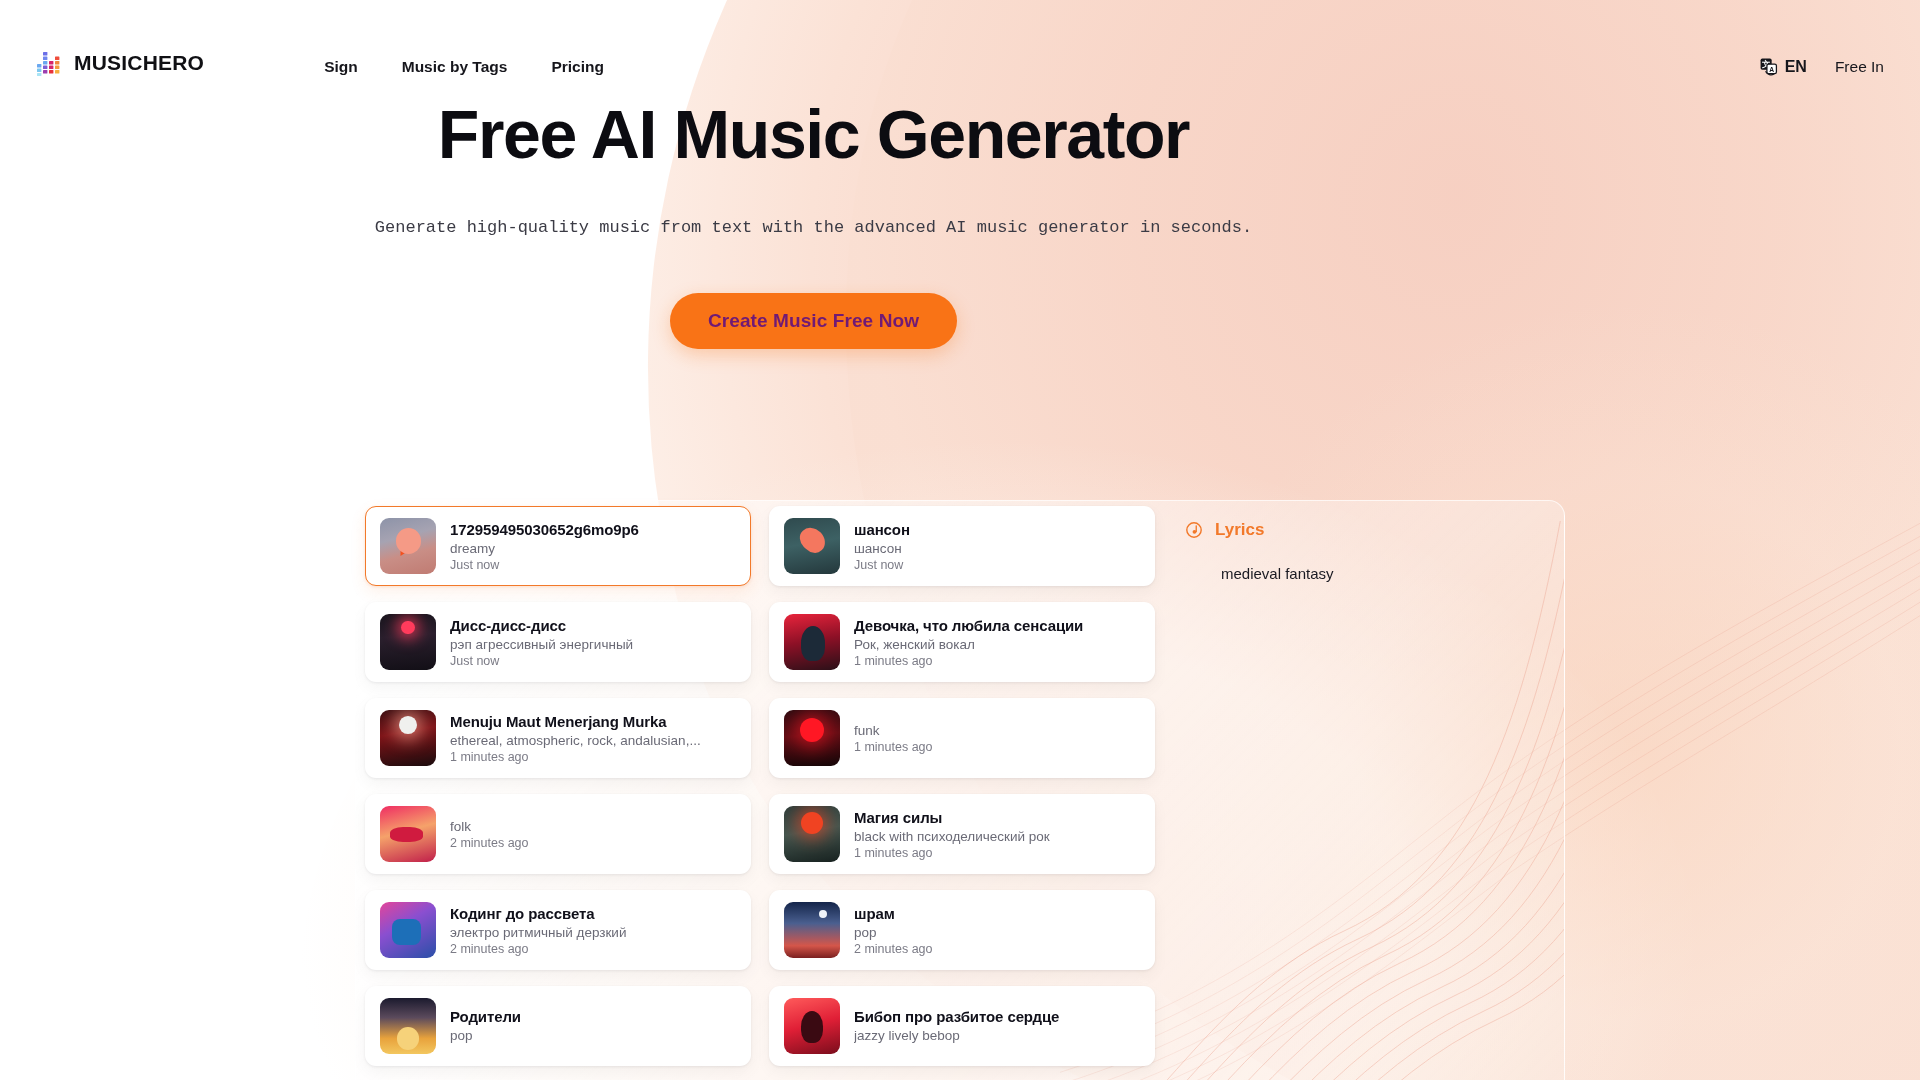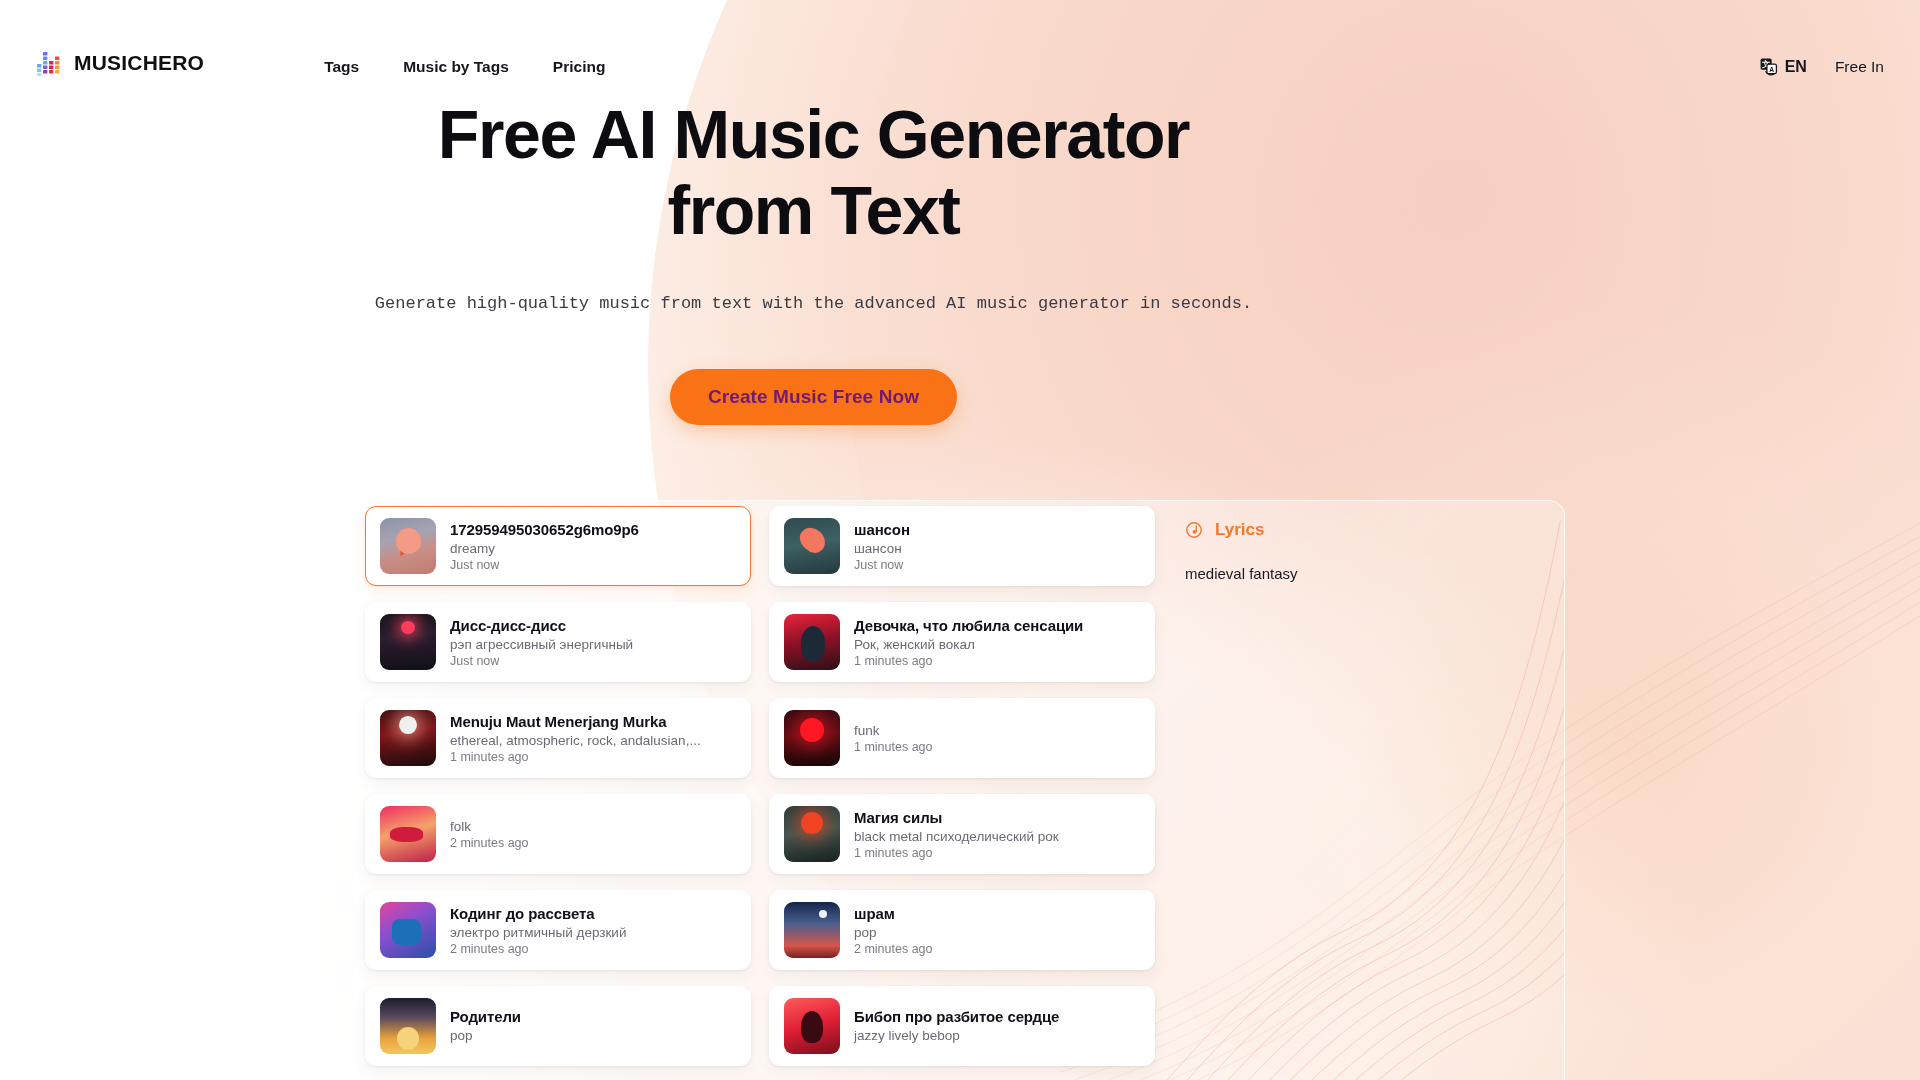--- a/index.html
+++ b/index.html
@@ -246,20 +246,21 @@
     font-size: 17px;
     font-weight: 700;
     color: #f2792a;
   }
   .lyrics-body {
     font-size: 15px;
     font-weight: 400;
     color: #1a1a22;
     line-height: 1.6;
     white-space: pre-wrap;
+    margin-left: 36px;
   }
 
   
   .art0 { background: linear-gradient(165deg,#8d93a8 0%,#a6a3b2 35%,#c98e86 62%,#c07b72 100%); }
   .art0::after { content:""; position:absolute; left:28%; top:18%; width:46%; height:46%; border-radius:50%; background:#f59a86; }
   .art1 { background: linear-gradient(170deg,#2f4a4e 0%,#3d6164 45%,#24383c 100%); }
   .art1::after { content:""; position:absolute; left:26%; top:20%; width:48%; height:40%; background:#f4775f; border-radius:50% 50% 45% 45%; transform:rotate(45deg); }
   .art2 { background: linear-gradient(175deg,#18151d 0%,#2a1f2d 40%,#120f16 100%); }
   .art2::after { content:""; position:absolute; left:38%; top:12%; width:24%; height:24%; border-radius:50%; background:#ff3b5c; box-shadow:0 0 14px 5px rgba(255,59,92,.7); }
   .art3 { background: linear-gradient(170deg,#e8243c 0%,#8d1026 48%,#2a1018 100%); }
@@ -322,21 +323,21 @@
         <rect x="13" y="20" width="4.4" height="3.6" rx="0.6" fill="#e8323c"></rect>
         <rect x="19" y="6.5" width="4.4" height="3.6" rx="0.6" fill="#ef4d3c"></rect>
         <rect x="19" y="11" width="4.4" height="3.6" rx="0.6" fill="#f2863a"></rect>
         <rect x="19" y="15.5" width="4.4" height="3.6" rx="0.6" fill="#f59a3c"></rect>
         <rect x="19" y="20" width="4.4" height="3.6" rx="0.6" fill="#f7b03e"></rect>
       </svg>
       <span class="brand-name">MUSICHERO</span>
     </div>
 
     <nav class="nav">
-      <span class="nav-link">Tags</span>
+      <span class="nav-link">Sign</span>
       <span class="nav-link">Music by Tags</span>
       <span class="nav-link">Pricing</span>
     </nav>
 
     <div class="header-right">
       <div class="lang">
         <svg width="19" height="19" viewBox="0 0 24 24">
           <rect x="2" y="2" width="14" height="14" rx="2.2" fill="#16161c"></rect>
           <text x="9" y="13" font-size="10.5" font-family="Liberation Sans, sans-serif" font-weight="700" fill="#ffffff" text-anchor="middle">文</text>
           <path d="M8.6 18.6 A7.6 7.6 0 0 0 19 21.4" fill="none" stroke="#16161c" stroke-width="1.6" stroke-linecap="round"></path>
@@ -346,21 +347,20 @@
         <span class="lang-label">EN</span>
       </div>
       <span class="signin">Free In</span>
     </div>
   </header>
 
   <section class="hero">
     <h1 class="hero-title">
       <span>Free AI Music Generator</span>
       <br>
-      <span>from Text</span>
     </h1>
     <p class="hero-sub">Generate high-quality music from text with the advanced AI music generator in seconds.</p>
     <div class="cta-wrap">
       <button class="cta">Create Music Free Now</button>
     </div>
   </section>
 
   <div class="panel">
     <svg class="panel-waves" viewBox="0 0 560 700" preserveAspectRatio="none">
       <g fill="none" stroke="#eda693" stroke-width="0.7" opacity="0.75">
@@ -468,21 +468,21 @@
 
           <div class="t-tags">funk</div>
           <div class="t-time">1 minutes ago</div>
         </div>
       </div>
 
       <div class="card">
         <div class="thumb art7"></div>
         <div class="meta">
           <div class="t-title">Магия силы</div>
-          <div class="t-tags">black metal психоделический рок</div>
+          <div class="t-tags">black with психоделический рок</div>
           <div class="t-time">1 minutes ago</div>
         </div>
       </div>
 
       <div class="card">
         <div class="thumb art9"></div>
         <div class="meta">
           <div class="t-title">шрам</div>
           <div class="t-tags">pop</div>
           <div class="t-time">2 minutes ago</div>

